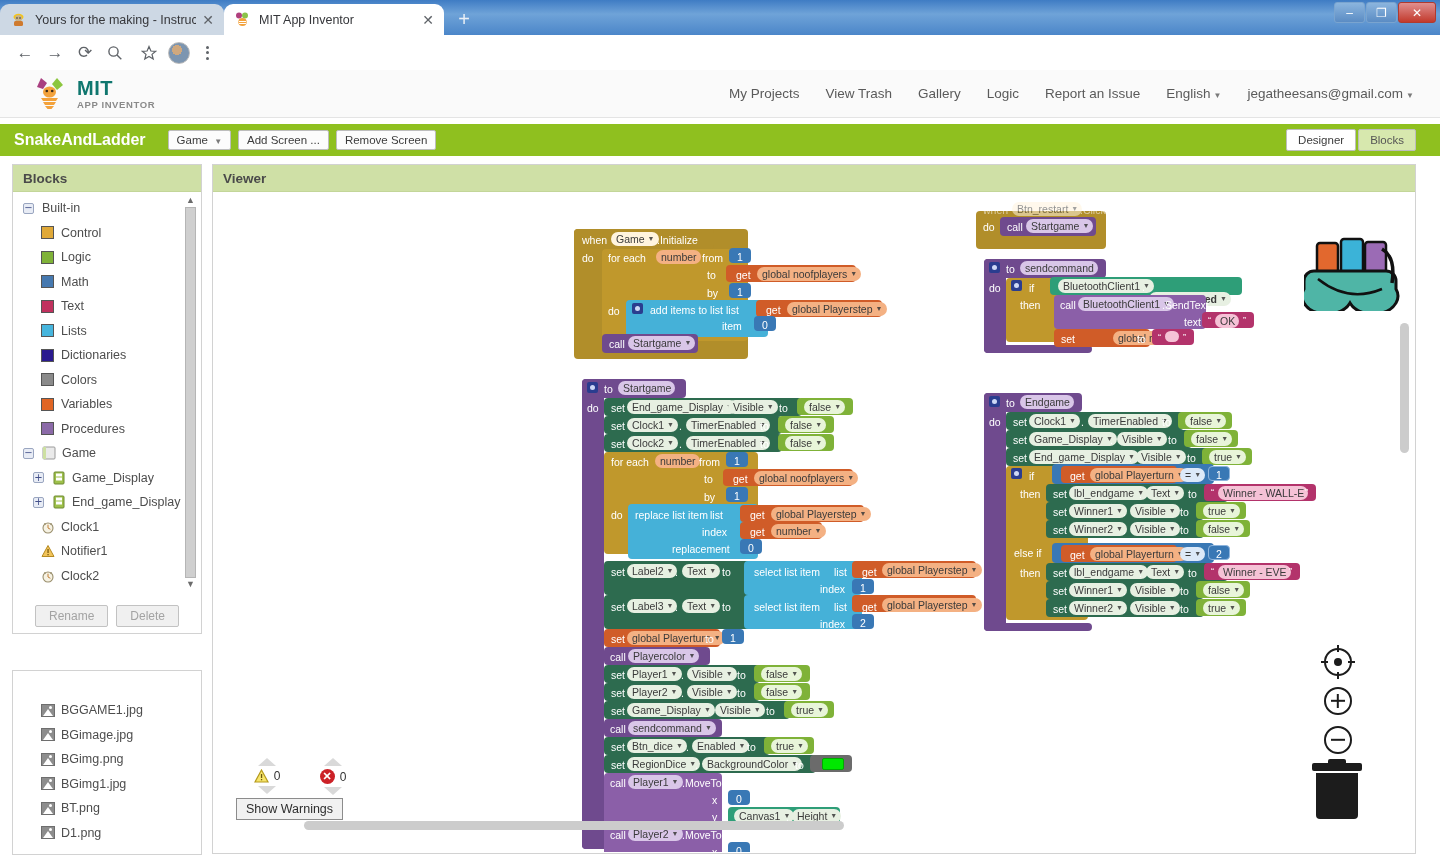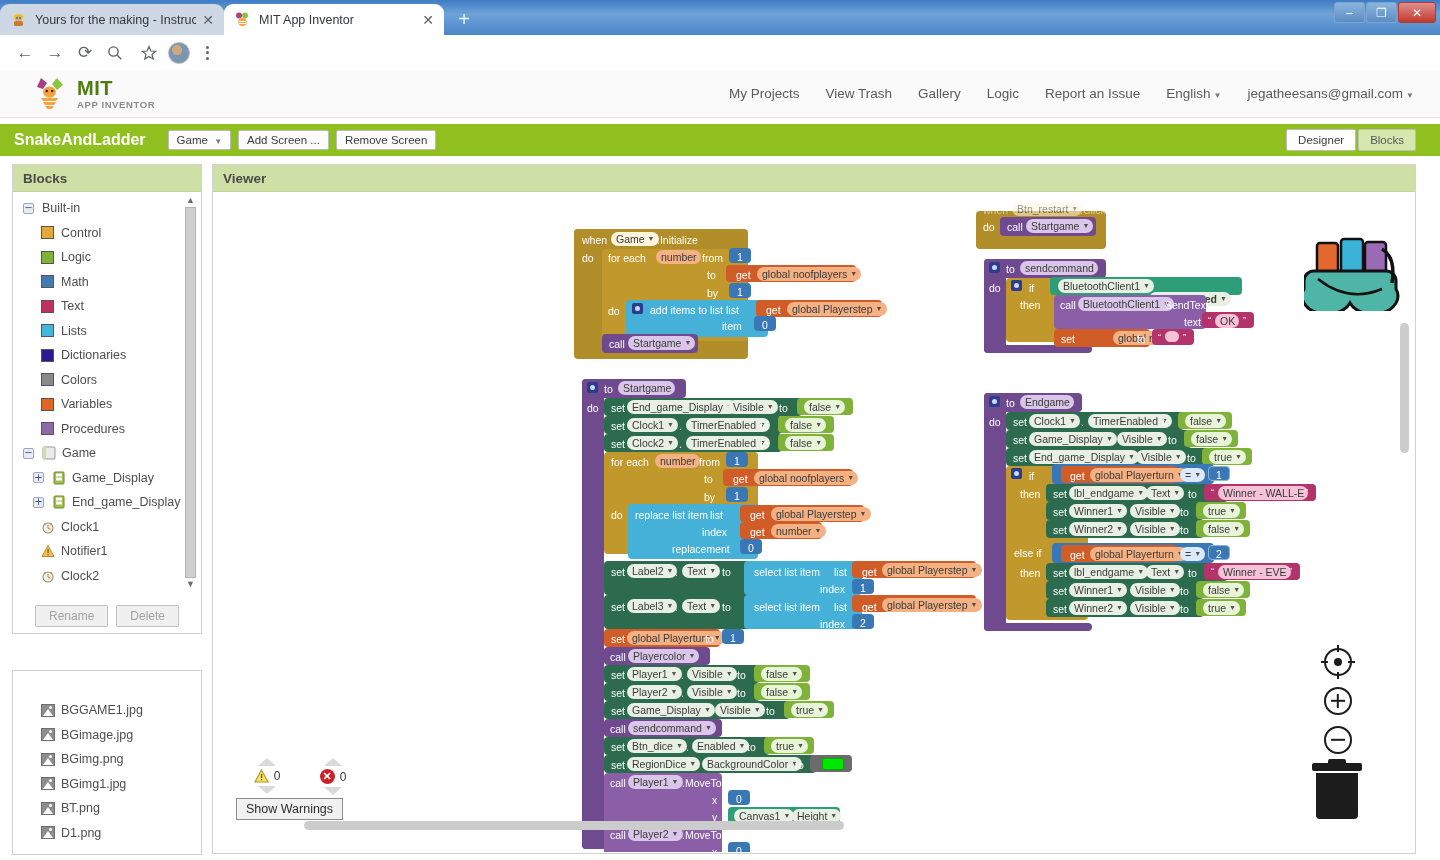--- a/index.html
+++ b/index.html
@@ -79,21 +79,21 @@
 
   
   .ai-header{
     position:absolute; left:0; top:70px; width:1440px; height:48px;
     background:#fafafa; border-bottom:1px solid #e4e4e4;
     display:flex; align-items:center;
   }
   .logo-wrap{ display:flex; align-items:center; margin-left:30px; }
   .logo-bee{ width:40px;height:36px; position:relative; margin-right:7px;}
   .logo-txt{ line-height:1; }
-  .logo-mit{ font-size:20px; font-weight:bold; color:#4d7c0f; letter-spacing:.5px;}
+  .logo-mit{ font-size:20px; font-weight:bold; color:#0f766e; letter-spacing:.5px;}
   .logo-ai{ font-size:9.5px; font-weight:bold; color:#8a8a8a; letter-spacing:.6px; margin-top:2px;}
   .menu-main{ display:flex; align-items:center; margin-left:50px; gap:26px; }
   .mi{ font-size:13.5px; color:#5a5a5a; white-space:nowrap; }
   .caret{ font-size:8px; color:#7a7a7a; margin-left:3px;}
   .menu-right{ margin-left:auto; display:flex; align-items:center; gap:26px; margin-right:26px;}
 
   
   .proj-bar{
     position:absolute; left:0; top:124px; width:1440px; height:32px;
     background:#8fc01f; display:flex; align-items:center;

